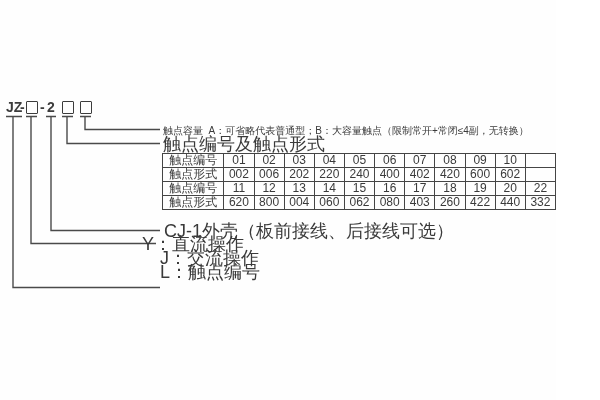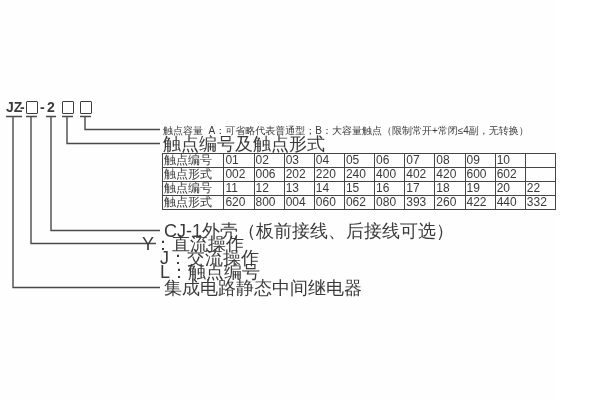--- a/index.html
+++ b/index.html
@@ -21,21 +21,21 @@
     position:absolute;font-size:18px;color:#3a3a3a;line-height:13px;
     white-space:pre;transform:translateY(-50%);
   }
   .lbl.small{font-size:10px;}
   table.ct{
     position:absolute;left:162px;top:153px;border-collapse:collapse;
     font-size:12px;color:#3a3a3a;table-layout:fixed;
   }
   table.ct td{
     border:1.5px solid #454545;height:13px;line-height:13px;padding:0 1px;
-    text-align:left;vertical-align:middle;white-space:nowrap;overflow:hidden;
+    text-align:center;vertical-align:middle;white-space:nowrap;overflow:hidden;
   }
   table.ct td.h{width:64px;}
   table.ct td.c{width:31px;}
 </style>
 </head>
 <body>
 
 <div class="canvas">
 
   <svg class="leads" width="600" height="400" viewBox="0 0 600 400">
@@ -57,21 +57,20 @@
     <span class="mbox" style="left:62px"></span>
     <span class="mbox" style="left:80px"></span>
   </div>
 
   <div class="lbl small" style="left:163px;top:130px">触点容量  A：可省略代表普通型；B：大容量触点（限制常开+常闭≤4副，无转换）</div>
   <div class="lbl" style="left:163px;top:144px">触点编号及触点形式</div>
   <div class="lbl" style="left:164px;top:231px">CJ-1外壳（板前接线、后接线可选）</div>
   <div class="lbl" style="left:142px;top:244px">Y：直流操作</div>
   <div class="lbl" style="left:160px;top:258px">J：交流操作</div>
   <div class="lbl" style="left:160px;top:272px">L：触点编号</div>
-  <div class="lbl" style="left:164px;top:288px">集成电路静态中间继电器</div>
 
   <table class="ct">
     <tbody>
       <tr>
         <td class="h">触点编号</td>
         <td class="c">01</td>
         <td class="c">02</td>
         <td class="c">03</td>
         <td class="c">04</td>
         <td class="c">05</td>
@@ -111,21 +110,21 @@
         <td class="c">22</td>
       </tr>
       <tr>
         <td class="h">触点形式</td>
         <td class="c">620</td>
         <td class="c">800</td>
         <td class="c">004</td>
         <td class="c">060</td>
         <td class="c">062</td>
         <td class="c">080</td>
-        <td class="c">393</td>
+        <td class="c">403</td>
         <td class="c">260</td>
         <td class="c">422</td>
         <td class="c">440</td>
         <td class="c">332</td>
       </tr>
     </tbody>
   </table>
 
 </div>
 

